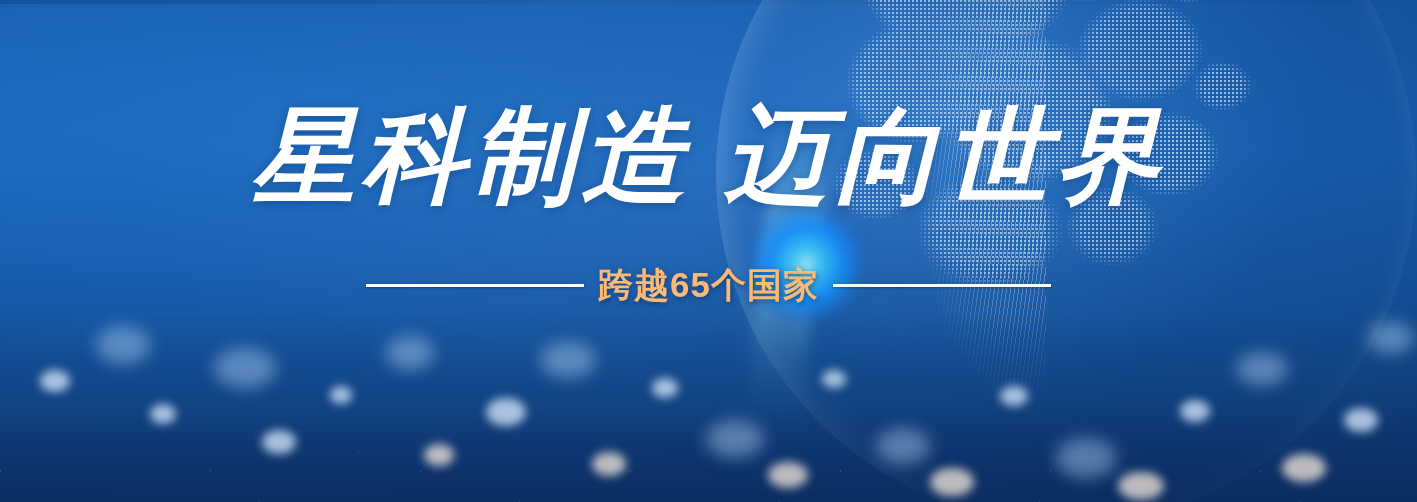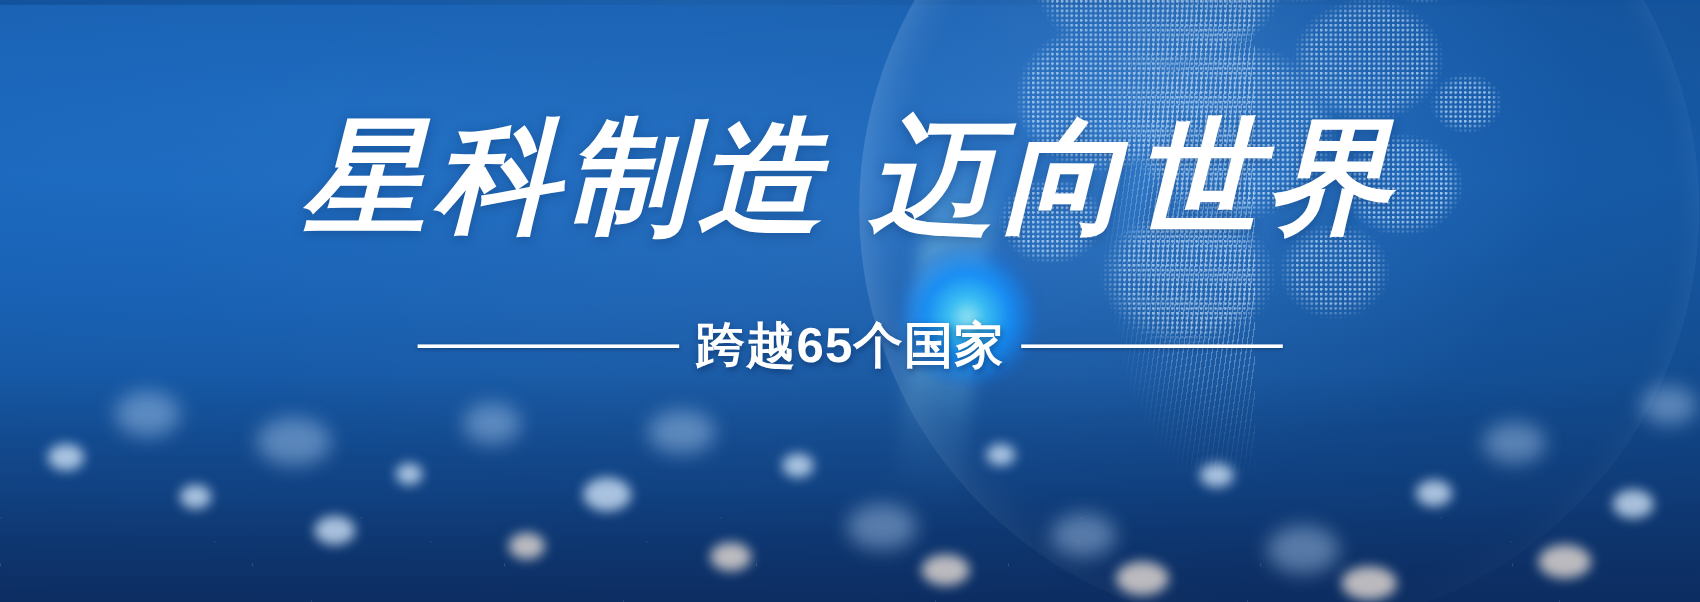--- a/index.html
+++ b/index.html
@@ -127,42 +127,42 @@
   .bokeh.warm{background:rgba(255,240,225,.72);}
   .bokeh.dim{background:rgba(190,220,250,.42);filter:blur(8px);}
 
   
   .content{position:absolute;inset:0;}
 
   .headline{
     position:absolute; left:0; right:0; top:104px;
     text-align:center;
     color:#ffffff;
-    font-family:Liberation Mono, monospace;
+    font-family:Liberation Sans, sans-serif;
     font-size:104px;
     line-height:1;
     font-weight:700;
     font-style:italic;
     letter-spacing:6px;
     white-space:nowrap;
     text-shadow:0 2px 10px rgba(8,40,90,.35);
   }
   .headline .gap{display:inline-block;width:34px;}
 
   .subline{
     position:absolute; left:0; right:0; top:266px;
     display:flex;align-items:center;justify-content:center;gap:14px;
   }
   .rule{
     display:block;width:218px;height:3px;background:#ffffff;
     box-shadow:0 1px 3px rgba(6,35,80,.45);
   }
   .subtitle{
-    color:#ffffff;
-    font-size:41px;
+    color:#fdba74;
+    font-size:35px;
     font-weight:700;
     letter-spacing:1px;
     line-height:1.1;
     white-space:nowrap;
     text-shadow:1px 2px 5px rgba(8,40,90,.55);
   }
 
   .pill{
     position:absolute; left:208px; top:383px;
     width:928px; height:55px;

